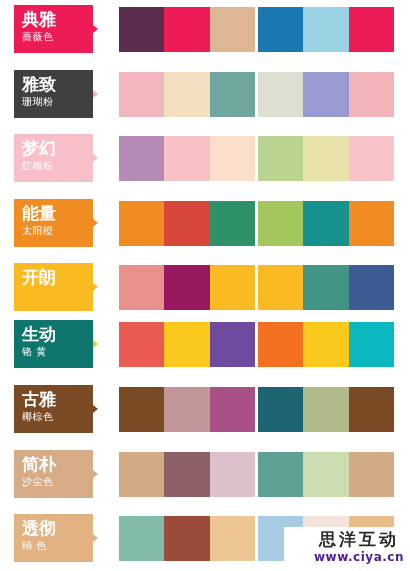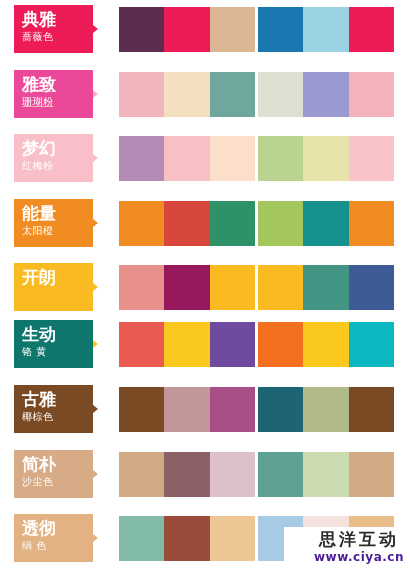--- a/index.html
+++ b/index.html
@@ -127,21 +127,21 @@
         <div class="swatch" style="background: rgb(237, 27, 86);"></div>
         <div class="swatch" style="background: rgb(221, 182, 148);"></div>
       </div>
       <div class="swatch-group group-b">
         <div class="swatch" style="background: rgb(26, 120, 176);"></div>
         <div class="swatch" style="background: rgb(154, 210, 227);"></div>
         <div class="swatch" style="background: rgb(237, 27, 86);"></div>
       </div>
     </div>
     <div class="palette-row" style="top: 70px;">
-      <div class="label-block" style="background: #ec4899; color: rgb(243, 180, 188); text-decoration: underline;">
+      <div class="label-block" style="background: #404040; color: rgb(243, 180, 188);">
         <span class="label-title" style="color: rgb(255, 255, 255);">雅致</span>
         <span class="label-sub" style="color: rgb(255, 255, 255);">珊瑚粉</span>
         <span class="label-arrow"></span>
       </div>
       <div class="swatch-group group-a">
         <div class="swatch" style="background: rgb(240, 181, 189);"></div>
         <div class="swatch" style="background: rgb(242, 224, 193);"></div>
         <div class="swatch" style="background: rgb(111, 167, 159);"></div>
       </div>
       <div class="swatch-group group-b">

